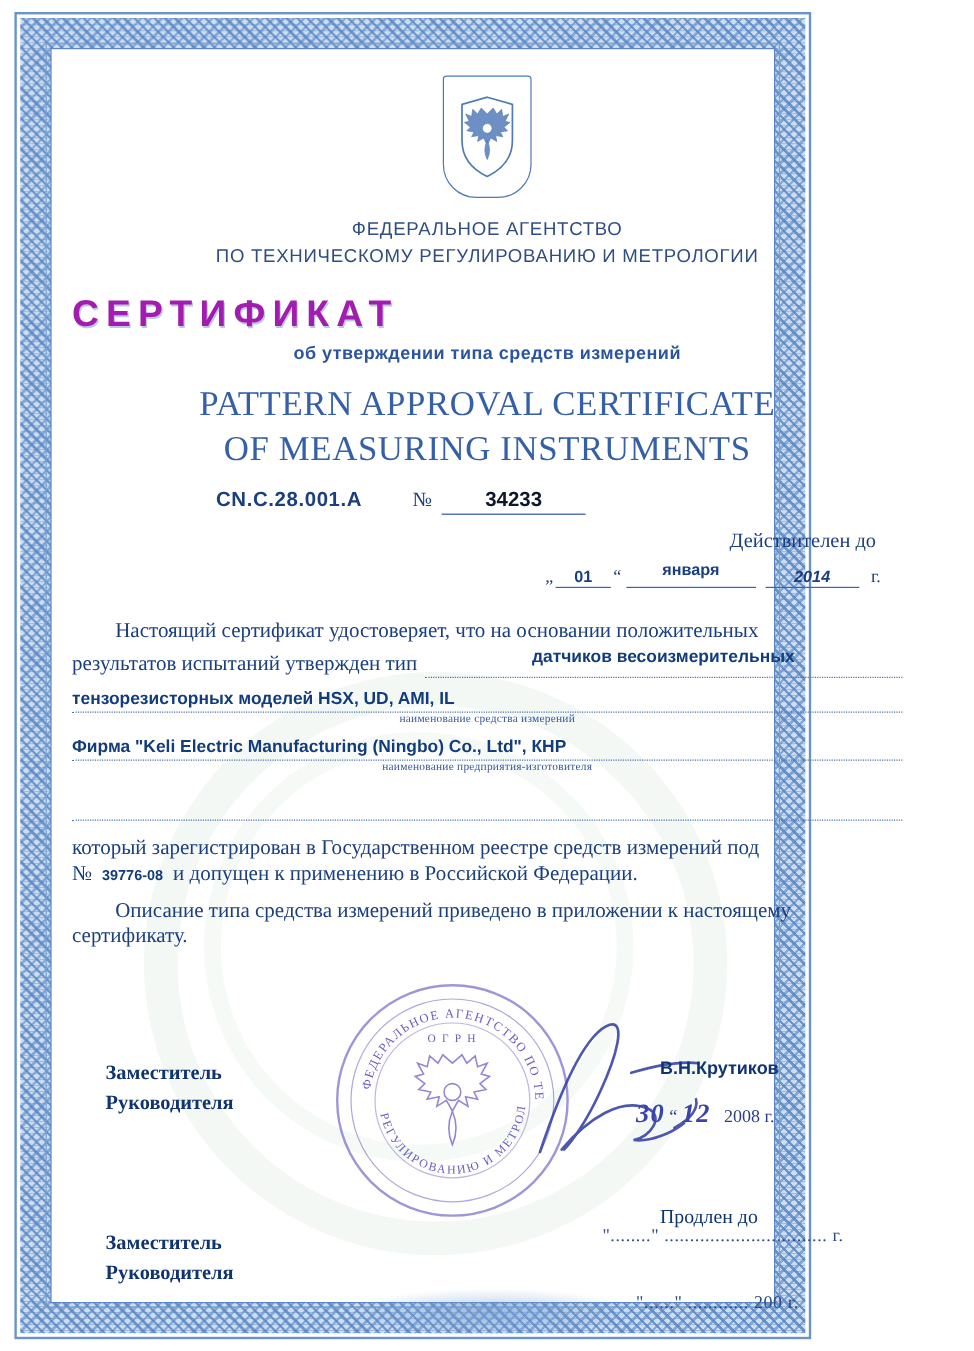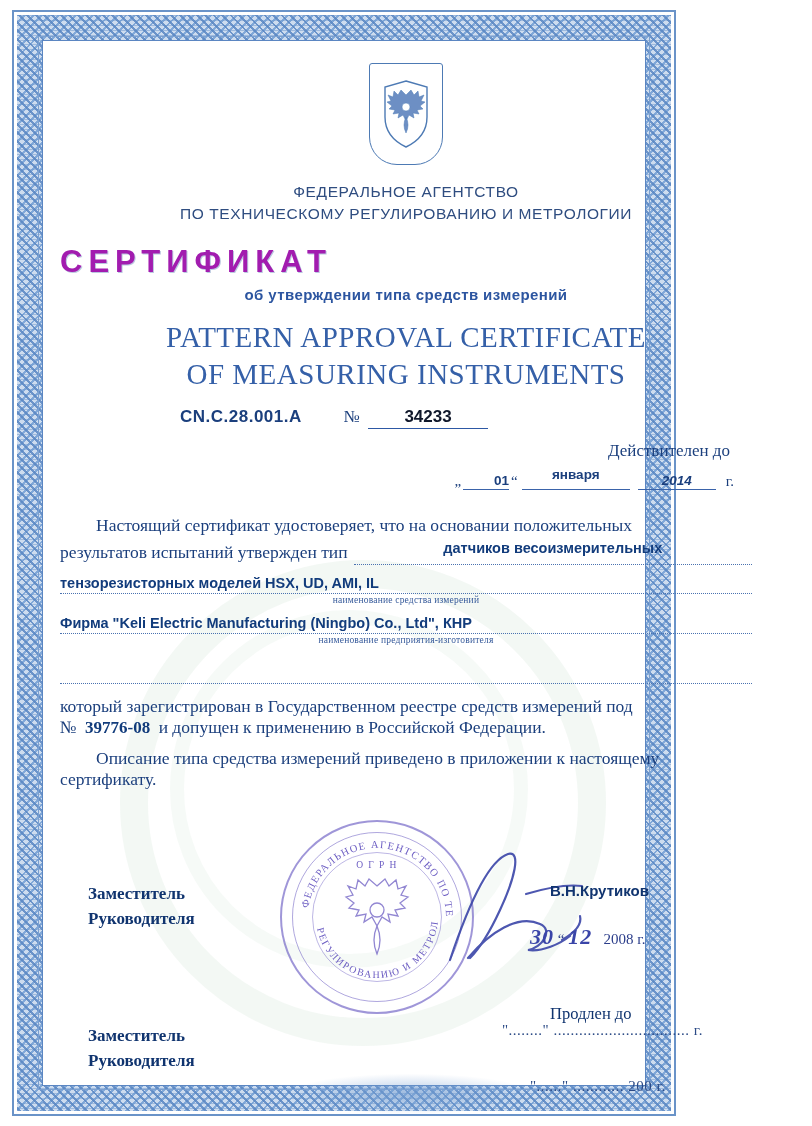--- a/index.html
+++ b/index.html
@@ -212,21 +212,21 @@
     justify-content: flex-end;
     align-items: flex-end;
     padding-right: 18px;
     font-size: 15px;
     color: #1b3f7d;
   }
   .date-row .q { font-size: 15px; }
   .date-day {
     width: 46px;
     border-bottom: 1px solid #3a63aa;
-    text-align: right;
+    text-align: center;
     font-family: "Liberation Sans", sans-serif;
     font-weight: bold;
     font-size: 13.5px;
     padding-bottom: 1px;
     margin: 0 2px;
   }
   .date-month {
     width: 108px;
     border-bottom: 1px solid #3a63aa;
     text-align: center;
@@ -296,23 +296,23 @@
     justify-content: center;
     padding-bottom: 2px;
   }
 
   .registry-line {
     margin-top: 12px;
     font-size: 17.5px;
     color: #1b3f7d;
   }
   .registry-num {
-    font-family: Liberation Serif, serif;
-    font-weight: bold;
-    font-size: 17px;
+    font-family: Liberation Sans, sans-serif;
+    font-weight: bold;
+    font-size: 12px;
     color: #123c7c;
     margin: 0 4px;
   }
 
   
   .sign-block {
     margin-top: 40px;
     position: relative;
     height: 260px;
   }
@@ -333,21 +333,21 @@
     top: 52px;
     font-family: "Liberation Sans", sans-serif;
     font-weight: bold;
     font-size: 15px;
     color: #10346f;
   }
 
   .sign-date {
     position: absolute;
     left: 470px;
-    top: 94px;
+    top: 85px;
     font-size: 15px;
     color: #2b3d8a;
     font-family: "Liberation Serif", serif;
   }
   .hand {
     font-family: "Liberation Serif", serif;
     font-style: italic;
     font-weight: bold;
     font-size: 22px;
     color: #3a45a8;

